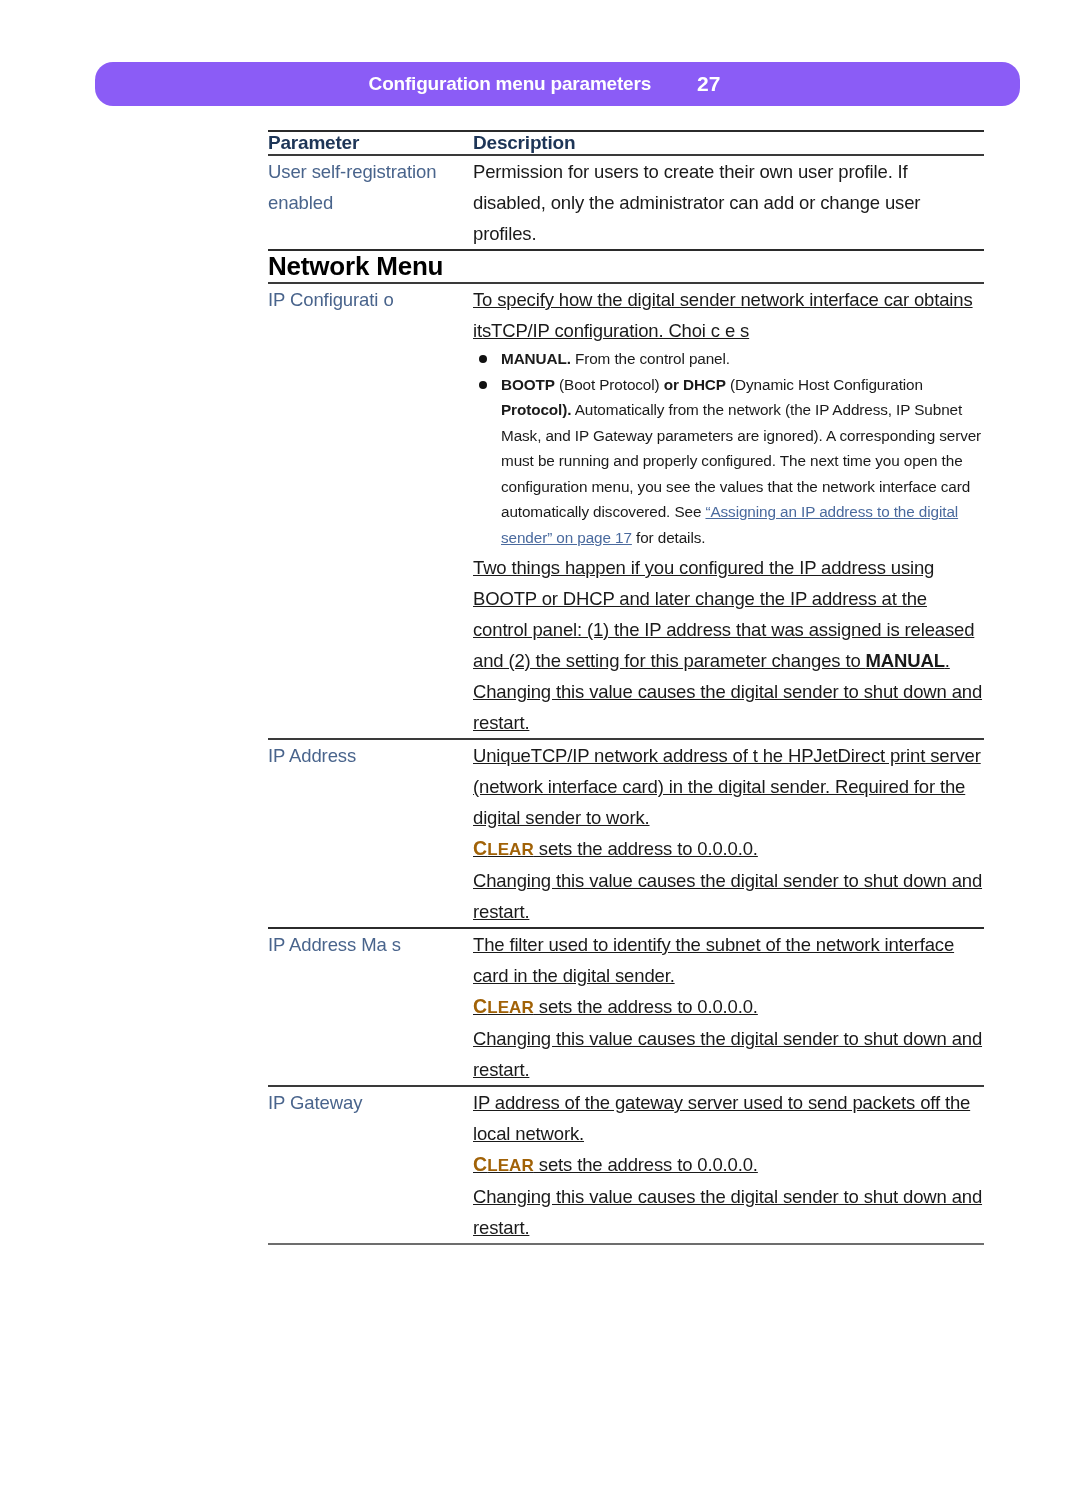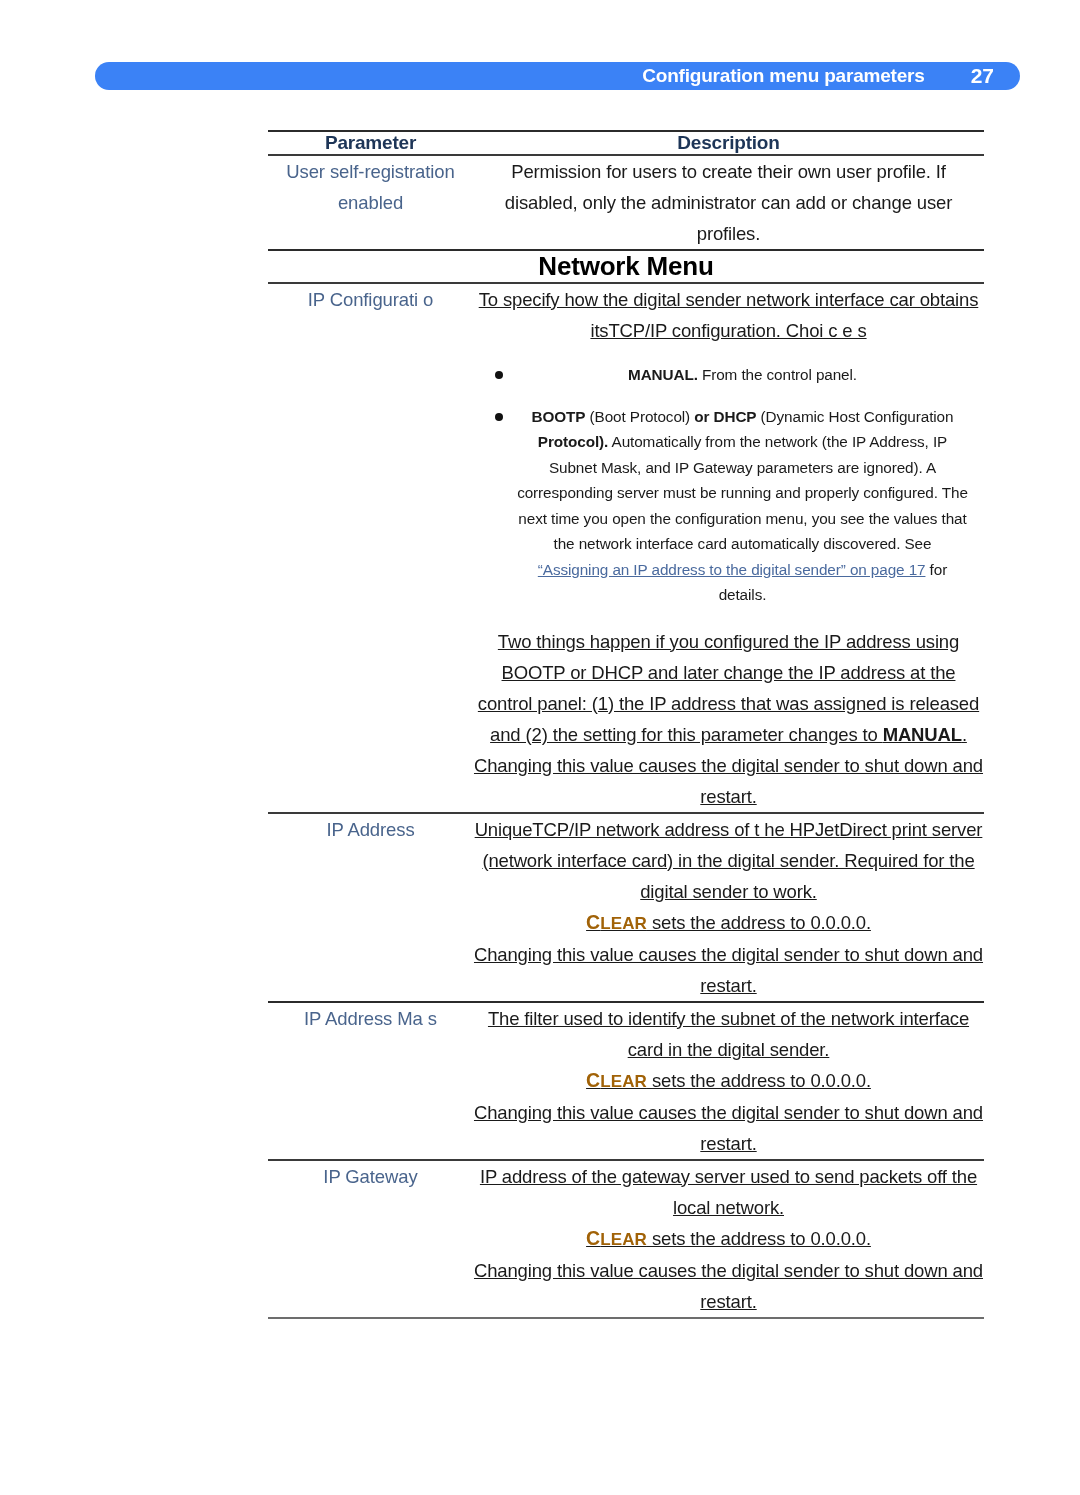--- a/index.html
+++ b/index.html
@@ -14,26 +14,26 @@
     position: relative;
     overflow: hidden;
   }
 
   
   .page-header {
     position: absolute;
     left: 95px;
     top: 62px;
     width: 925px;
-    height: 28px;
-    background: #3b82f6;
+    height: 44px;
+    background: #8b5cf6;
     border-radius: 18px;
     display: flex;
     align-items: center;
-    justify-content: flex-end;
+    justify-content: center;
     box-sizing: border-box;
     padding-right: 0;
   }
   .page-header-title {
     color: #ffffff;
     font-size: 19px;
     font-weight: bold;
     letter-spacing: -0.2px;
     margin-right: 46px;
   }
@@ -71,21 +71,20 @@
     width: 100%;
     border-collapse: collapse;
     table-layout: fixed;
   }
   .ptable col.c-param { width: 205px; }
   .ptable col.c-desc  { width: 511px; }
 
   .ptable td {
     vertical-align: top;
     padding: 0;
-    text-align: center;
   }
 
   .row-sep td {
     padding: 0;
     height: 0;
   }
   .sep-line {
     border-top: 2px solid #3a3a3a;
     height: 0;
     font-size: 0;
@@ -152,21 +151,21 @@
     padding: 0;
     list-style: none;
     font-size: 15.3px;
     line-height: 25.5px;
     letter-spacing: -0.1px;
     color: #1a1a1a;
   }
   .bullets li {
     position: relative;
     padding-left: 28px;
-    margin: 16px;
+    margin: 0;
   }
   .bullets li .bullet-dot {
     position: absolute;
     left: 6px;
     top: 9px;
     width: 8px;
     height: 8px;
     background: #111111;
     border-radius: 50%;
     display: block;

